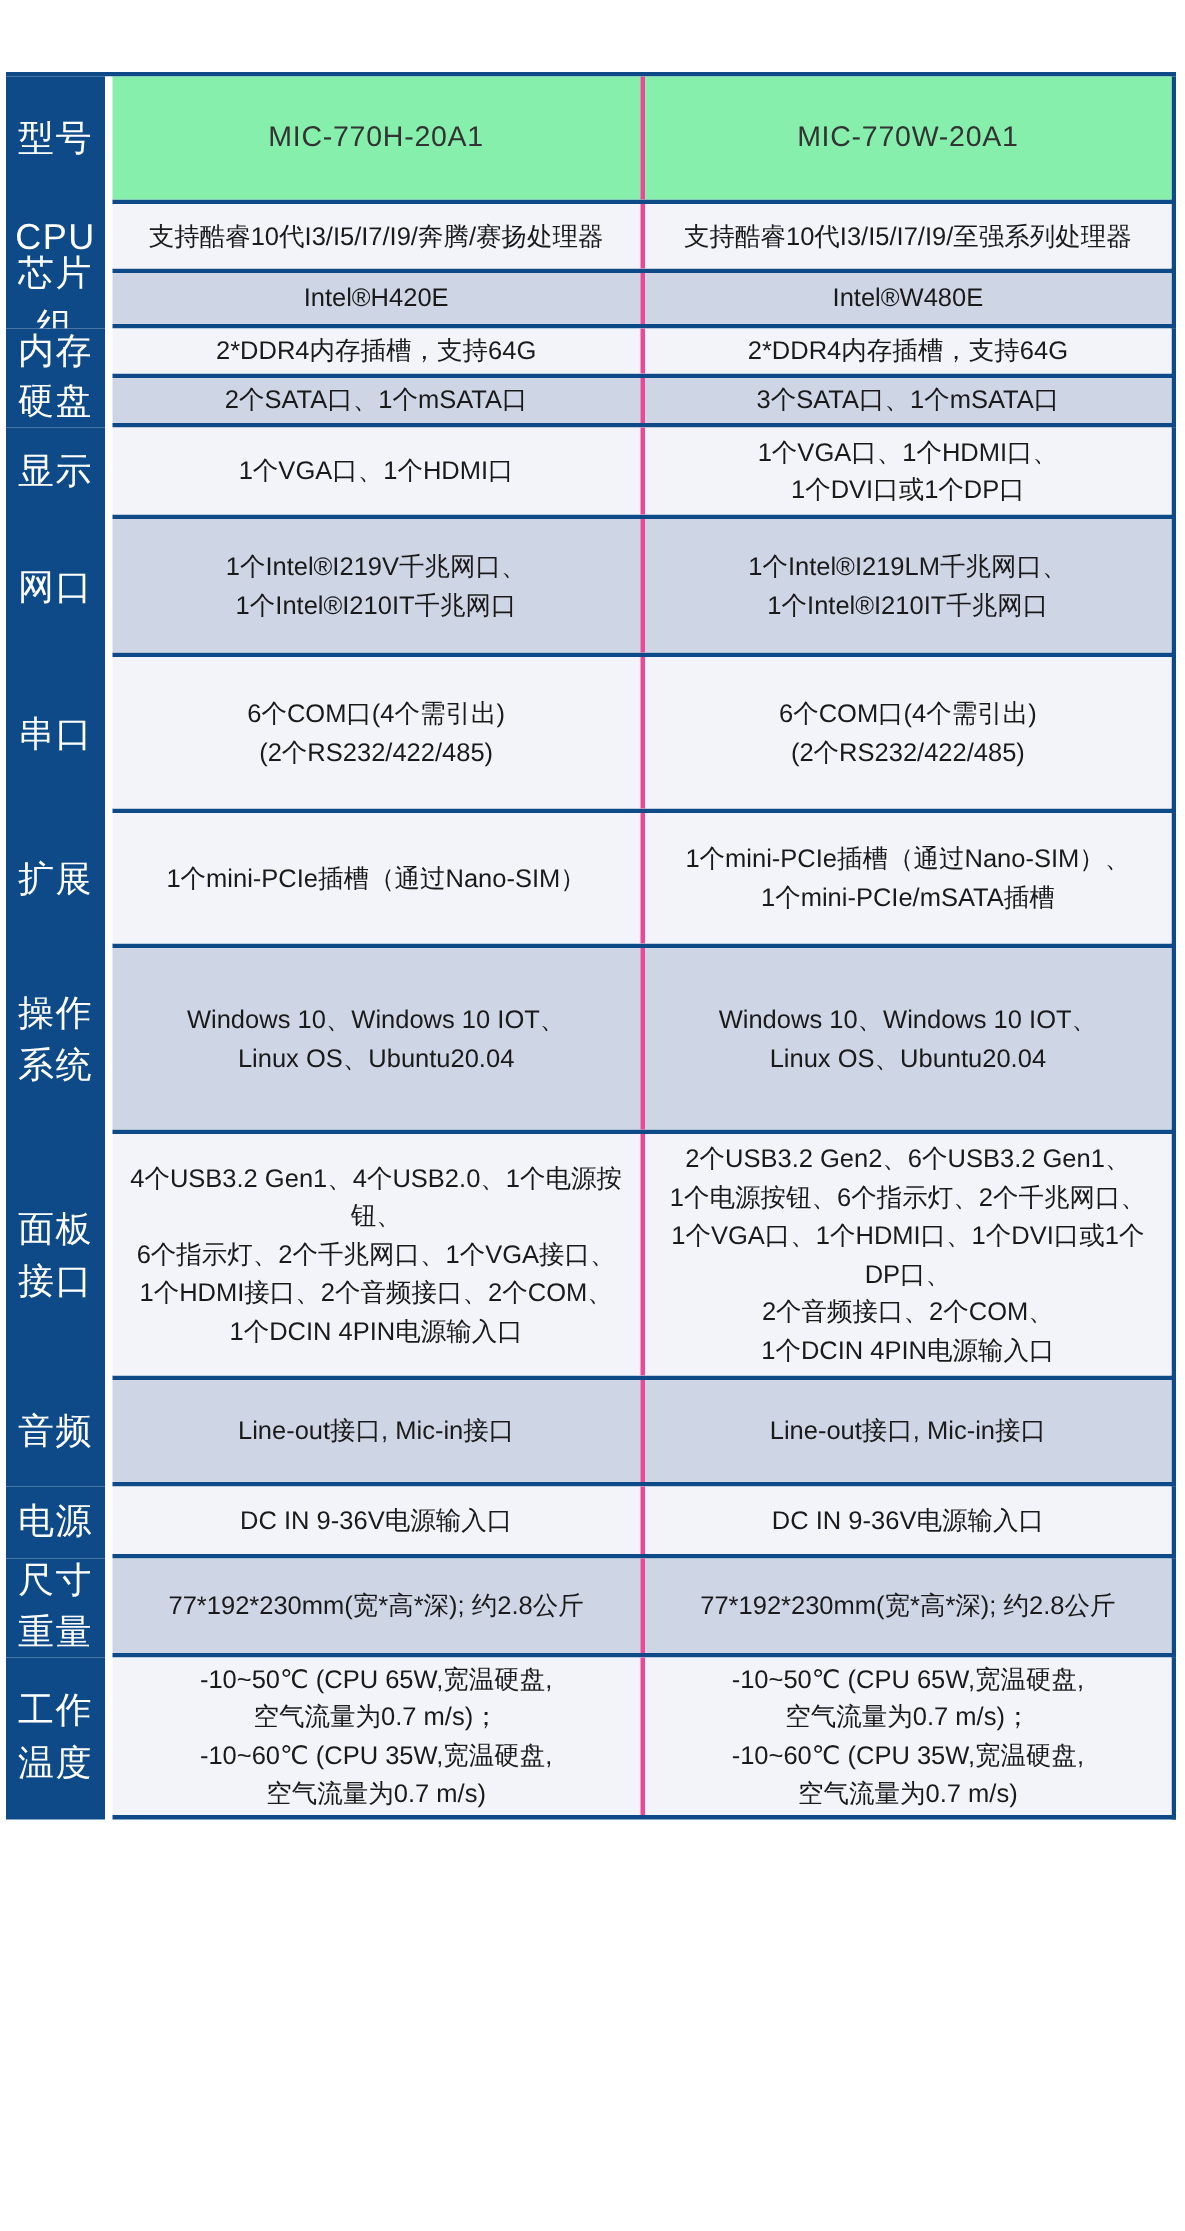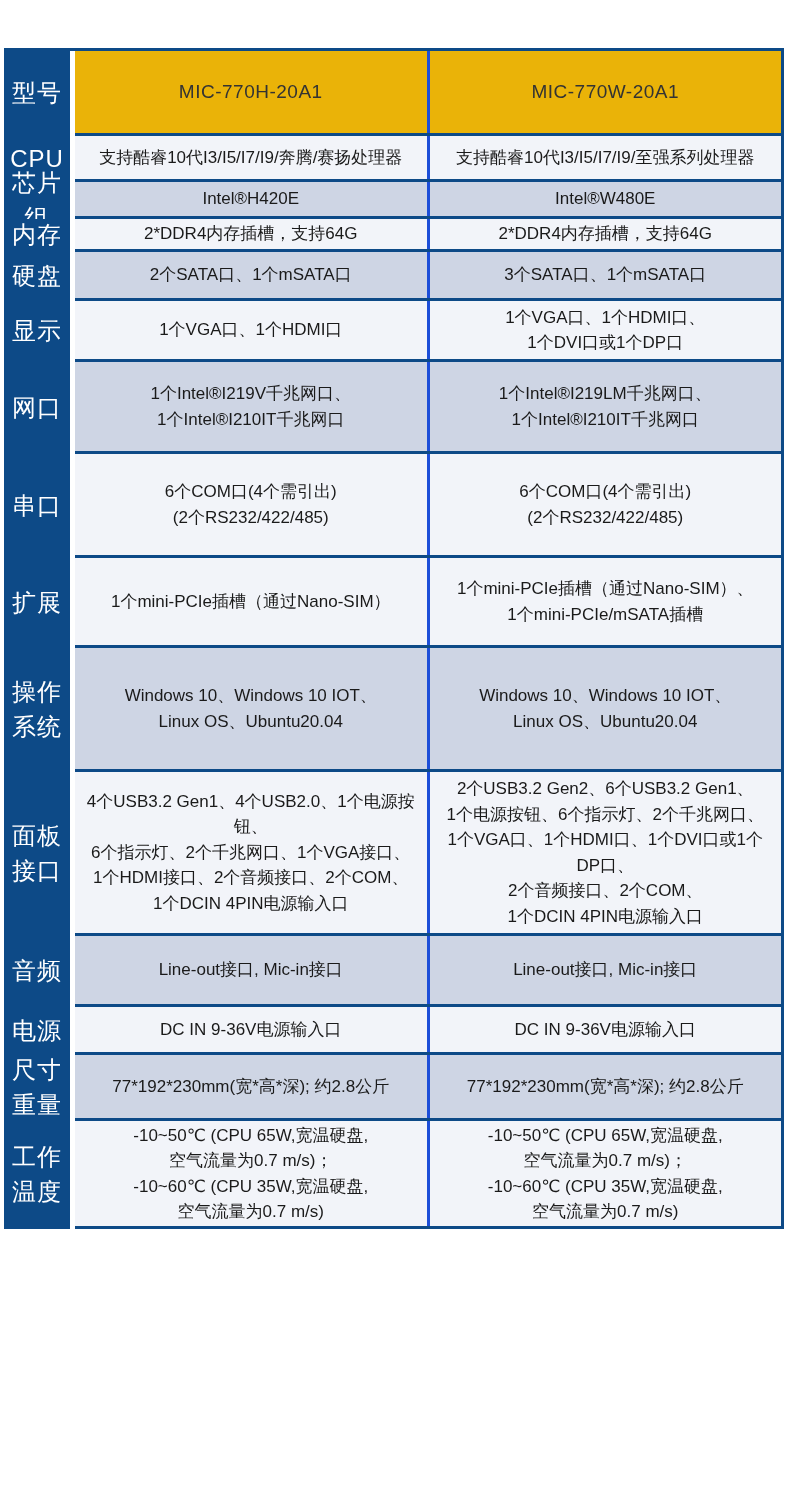--- a/index.html
+++ b/index.html
@@ -23,22 +23,22 @@
   .content{
     flex:1;display:flex;box-sizing:border-box;
     border-bottom:3px solid #0d4a87;border-right:3px solid #0d4a87;
   }
   .cell{
     flex:1 1 0;min-width:0;box-sizing:border-box;
     display:flex;align-items:center;justify-content:center;text-align:center;
     white-space:pre-line;padding:4px 10px;
     font-size:17px;line-height:1.5;color:#1a1a1a;
   }
-  .cell + .cell{border-left:3px solid #1d4ed8;}
-  .bg-white .cell{background:#eab308;}
+  .cell + .cell{border-left:3px solid #ec4899;}
+  .bg-white .cell{background:#86efac;}
   .bg-shaded .cell{background:#ced5e4;}
   .bg-tint .cell{background:#f2f4f9;}
   .row-model .cell{font-size:19px;color:#333333;letter-spacing:0.5px;}
   .product-cell{padding:2px;}
   .product-svg{display:block;}
 </style>
 </head>
 <body>
 
 <svg width="0" height="0" style="position:absolute">
@@ -151,21 +151,21 @@
 
   <div class="row bg-tint" style="height:33px">
     <div class="label-cell">内存</div>
     <div class="gap-col"></div>
     <div class="content">
       <div class="cell">2*DDR4内存插槽，支持64G</div>
       <div class="cell">2*DDR4内存插槽，支持64G</div>
     </div>
   </div>
 
-  <div class="row bg-shaded" style="height:49px">
+  <div class="row bg-shaded" style="height:33px">
     <div class="label-cell">硬盘</div>
     <div class="gap-col"></div>
     <div class="content">
       <div class="cell">2个SATA口、1个mSATA口</div>
       <div class="cell">3个SATA口、1个mSATA口</div>
     </div>
   </div>
 
   <div class="row bg-tint" style="height:61px">
     <div class="label-cell">显示</div>

